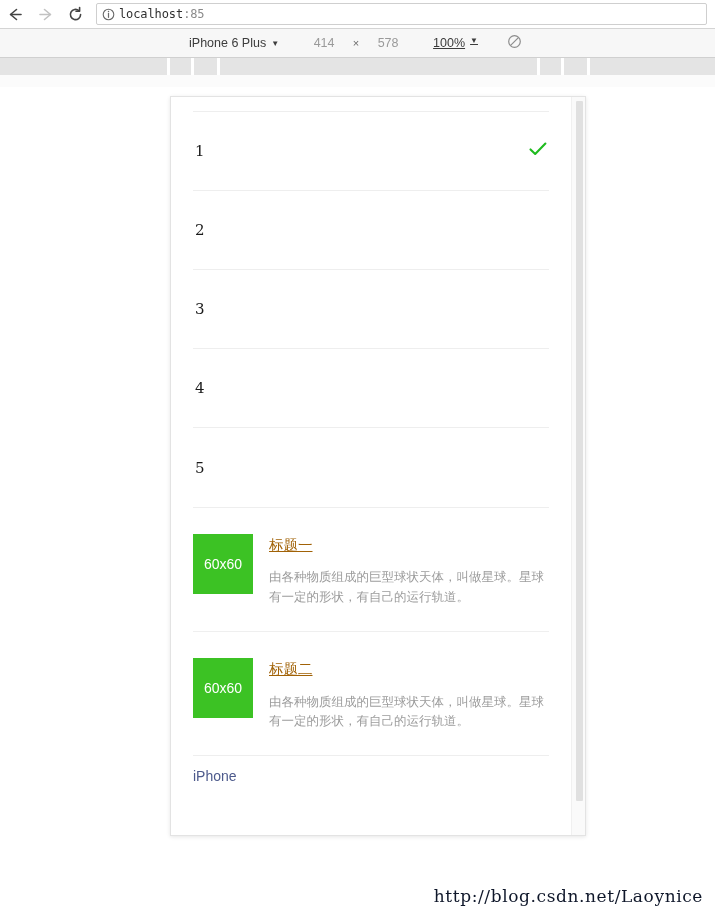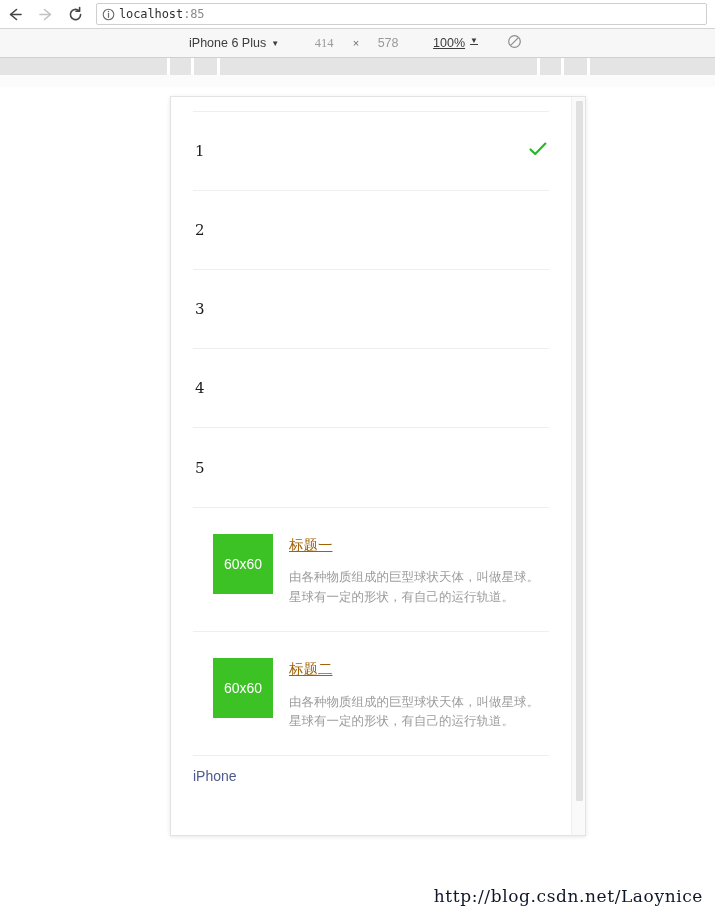--- a/index.html
+++ b/index.html
@@ -84,21 +84,21 @@
     color: #3c3c3c;
     line-height: 1;
     position: relative;
     top: 1px;
   }
   .dim-field {
     font-size: 12.5px;
     color: #9a9a9a;
     text-align: center;
   }
-  .dim-w { width: 46px; margin-left: 22px; font-family: Liberation Serif, serif; }
+  .dim-w { width: 46px; margin-left: 22px; }
   .dim-x { width: 18px; color: #6a6a6a; font-size: 11px; }
   .dim-h { width: 46px; }
   .zoom-field {
     font-size: 12.5px;
     color: #3c3c3c;
     margin-left: 22px;
     display: flex;
     align-items: flex-start;
     gap: 5px;
     text-decoration: underline;
@@ -199,21 +199,20 @@
   .thumb {
     width: 60px; height: 60px;
     flex: none;
     background: #3cc224;
     color: #ffffff;
     font-size: 14px;
     display: flex;
     align-items: center;
     justify-content: center;
     font-family: "Liberation Sans", sans-serif;
-    margin-left: 20px;
   }
   .media-body {
     margin-left: 16px;
     padding-top: 2px;
   }
   .media-title {
     font-size: 14.5px;
     color: #a16207;
     text-decoration: underline;
     display: inline-block;

